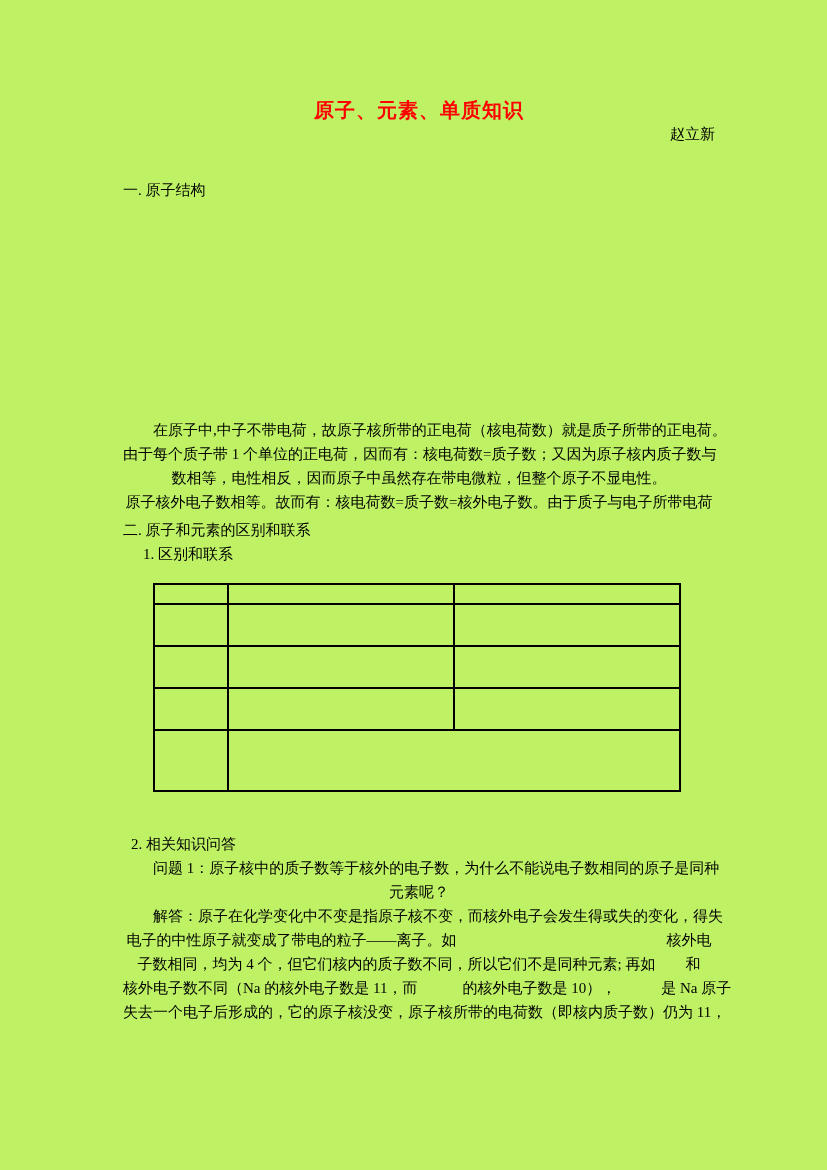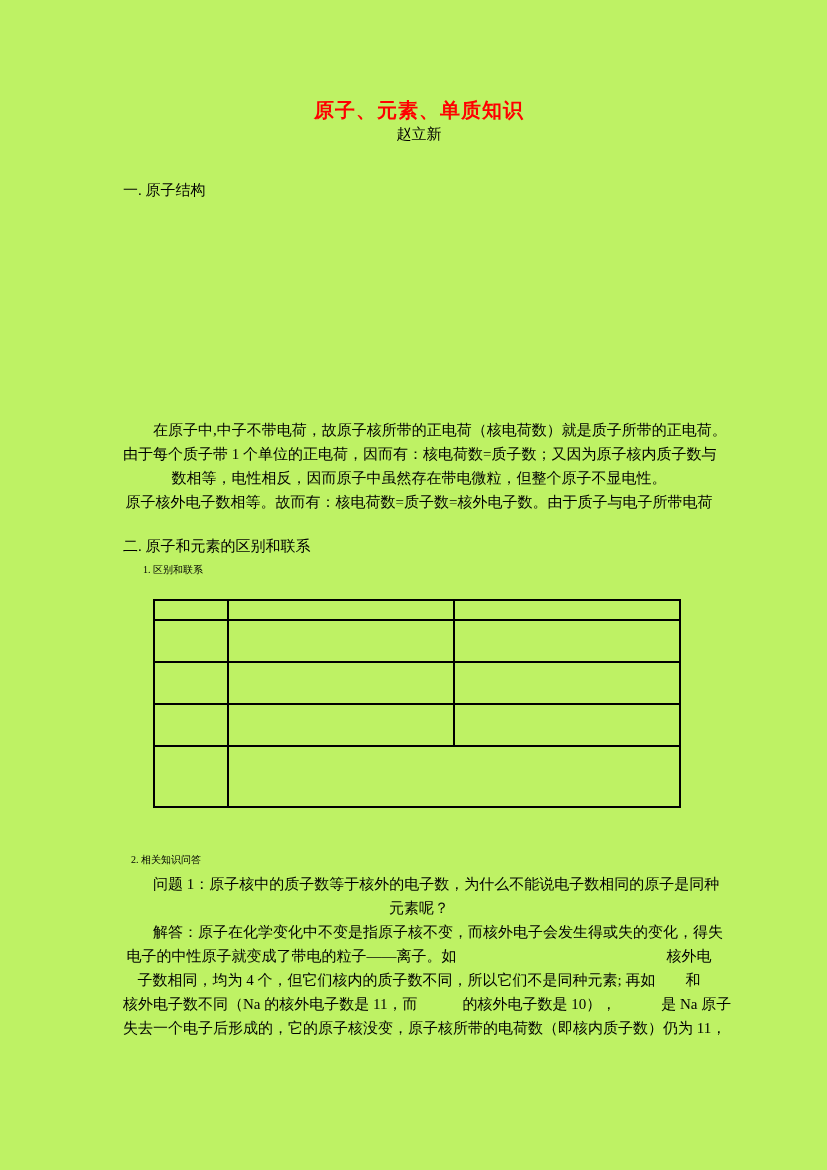--- a/index.html
+++ b/index.html
@@ -22,31 +22,31 @@
     font-size: 20px;
     line-height: 24px;
     font-weight: bold;
     color: #ff0000;
     text-align: center;
     letter-spacing: 1px;
   }
   .doc-author {
     font-size: 15px;
     line-height: 24px;
-    text-align: center;
+    text-align: right;
   }
   .sec-heading {
     font-size: 15px;
     line-height: 24px;
     white-space: pre;
   }
   .sec-heading.first { margin-top: 32px; }
-  .sec-heading.second { margin-top: 20px; }
+  .sec-heading.second { margin-top: 4px; }
   .sub-heading {
-    font-size: 10px;
+    font-size: 15px;
     line-height: 24px;
     margin-left: 20px;
     white-space: pre;
   }
   .sub-heading.qa { margin-top: 40px; margin-left: 8px; }
   .figure-gap { height: 216px; }
   .para { font-size: 15px; }
   .para .line {
     line-height: 24px;
     white-space: pre;

